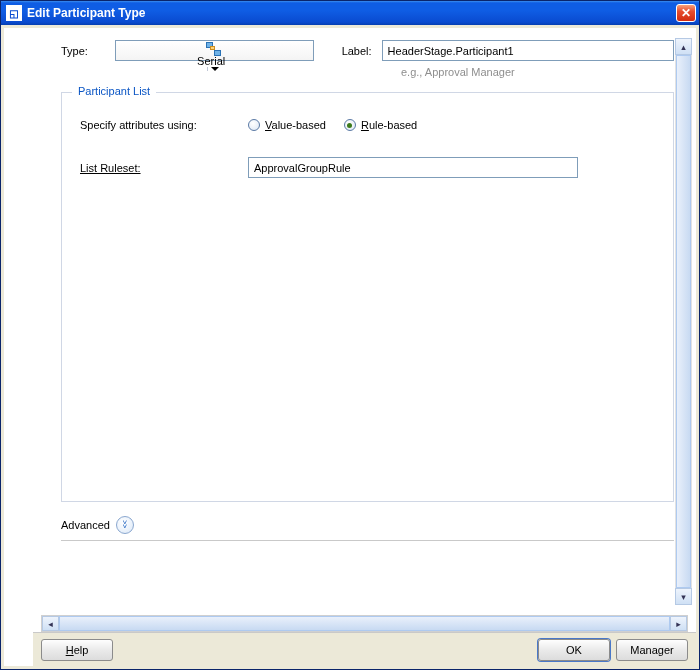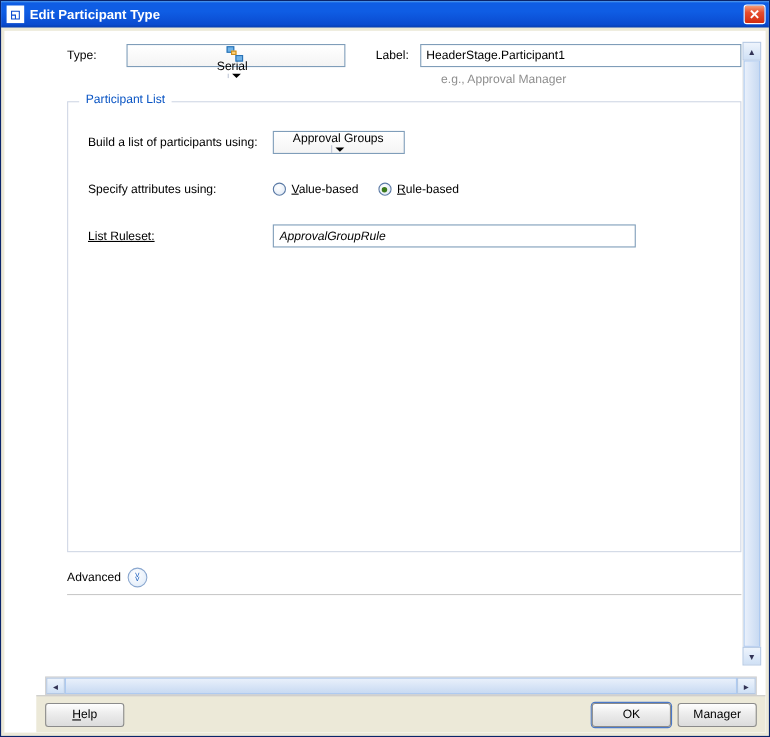--- a/index.html
+++ b/index.html
@@ -129,21 +129,21 @@
     margin-right: 5px;
     display: inline-flex; align-items: center; justify-content: center;
     background: radial-gradient(circle at 40% 35%, #fff, #dbe6f4);
   }
   .radio.checked::after {
     content: ""; width: 5px; height: 5px; border-radius: 50%;
     background: #3b7a1c;
   }
   .u { text-decoration: underline; }
   .ruleset-label { width: 168px; text-align: left; padding-right: 10px; text-decoration: underline; }
-  .ruleset-input { width: 330px; font-style: italic; }
+  .ruleset-input { width: 330px; }
   .advanced {
     margin-top: 14px;
     display: flex; align-items: center; gap: 6px;
   }
   .adv-btn {
     width: 18px; height: 18px;
     border: 1px solid #8aa7cf;
     border-radius: 50%;
     background: radial-gradient(circle at 40% 35%, #fff, #dbe8f8);
     display: inline-flex; align-items: center; justify-content: center;
@@ -259,29 +259,20 @@
         <span class="lbl label-label">Label:</span>
 
         <input class="txt label-input" type="text" value="HeaderStage.Participant1" style="">
       </div>
 
       <div class="hint">e.g., Approval Manager</div>
 
       <div class="fieldset">
         <div class="legend">Participant List</div>
 
-        <div class="fs-row">
-          <span class="fs-label-a">Build a list of participants using:</span>
-          <div class="select apgroups-select">
-            <span class="s-text" style="padding-left:5px">Approval Groups</span>
-            <span class="s-caret">
-                <span class="caret-down"></span>
-              </span>
-          </div>
-        </div>
 
         <div class="fs-row">
           <span class="fs-label-b">Specify attributes using:</span>
 
           <label class="radio-wrap">
             <span class="radio"></span>
             <span><span class="u">V</span><span>alue-based</span></span>
           </label>
 
           <label class="radio-wrap">

